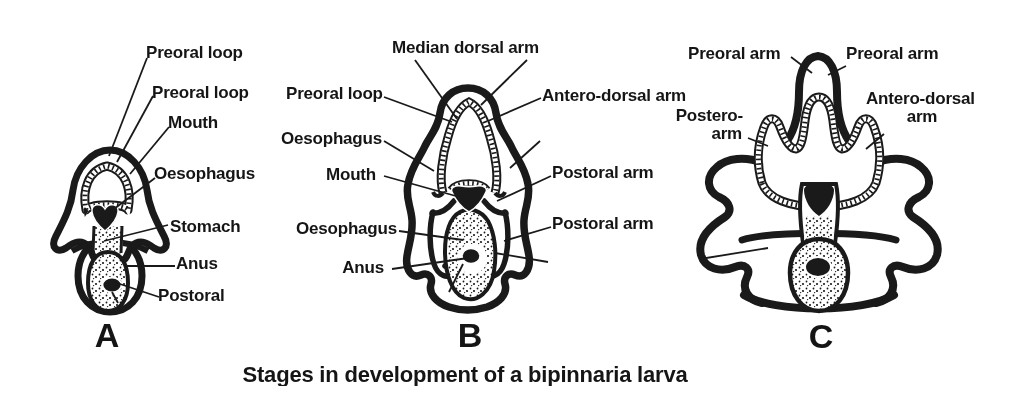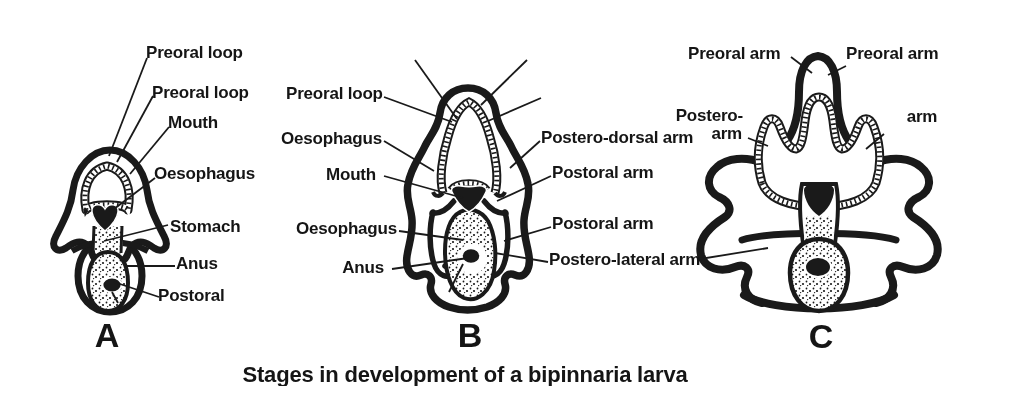--- a/index.html
+++ b/index.html
@@ -121,35 +121,36 @@
 
   <div class="lbl" style="left:146px;top:44px">Preoral loop</div>
   <div class="lbl" style="left:152px;top:84px">Preoral loop</div>
   <div class="lbl" style="left:168px;top:114px">Mouth</div>
   <div class="lbl" style="left:154px;top:165px">Oesophagus</div>
   <div class="lbl" style="left:170px;top:218px">Stomach</div>
   <div class="lbl" style="left:176px;top:255px">Anus</div>
   <div class="lbl" style="left:158px;top:287px">Postoral</div>
   <div class="letter" style="left:87px;top:316px">A</div>
 
+  <div class="lbl" style="left:392px;top:39px">Median dorsal arm</div>
   <div class="lbl right" style="left:286px;top:85px;width:94px">Preoral loop</div>
   <div class="lbl right" style="left:281px;top:130px;width:95px">Oesophagus</div>
   <div class="lbl right" style="left:322px;top:166px;width:54px">Mouth</div>
   <div class="lbl right" style="left:296px;top:220px;width:95px">Oesophagus</div>
   <div class="lbl right" style="left:340px;top:259px;width:44px">Anus</div>
-  <div class="lbl" style="left:541px;top:129px">Postero-dorsal arm</div>
+  <div class="lbl" style="left:542px;top:87px">Antero-dorsal arm</div>
   <div class="lbl" style="left:552px;top:164px">Postoral arm</div>
   <div class="lbl" style="left:552px;top:215px">Postoral arm</div>
-  <div class="lbl" style="left:549px;top:251px">Postero-lateral arm</div>
   <div class="letter" style="left:450px;top:316px">B</div>
 
   <div class="lbl" style="left:688px;top:45px">Preoral arm</div>
   <div class="lbl" style="left:846px;top:45px">Preoral arm</div>
   <div class="lbl right" style="left:666px;top:107px;width:77px">Postero-</div>
   <div class="lbl right" style="left:680px;top:125px;width:62px">arm</div>
+  <div class="lbl" style="left:866px;top:90px">Antero-dorsal</div>
   <div class="lbl center" style="left:866px;top:108px;width:112px">arm</div>
   <div class="letter" style="left:801px;top:317px">C</div>
 
   <div class="caption">
     <span>Stages in development of a bipinnaria larva</span>
   </div>
 
 </div>
 
 </body></html>

